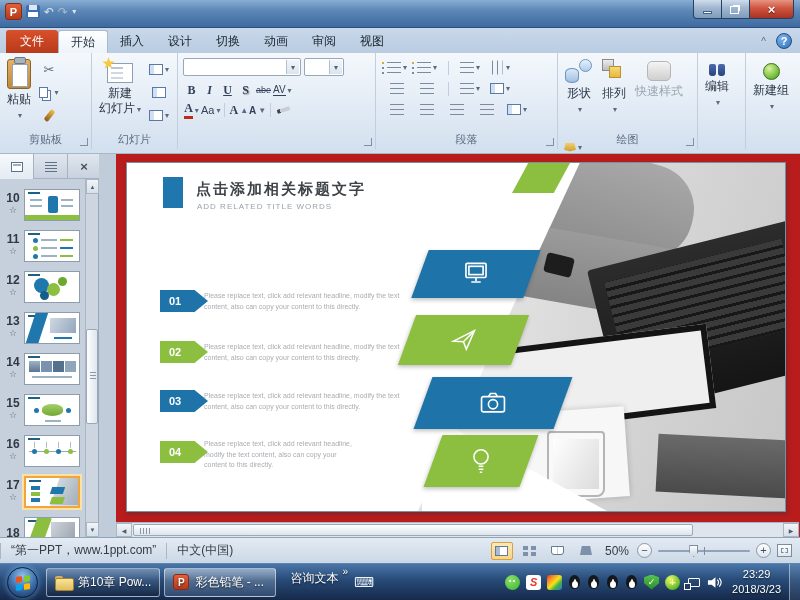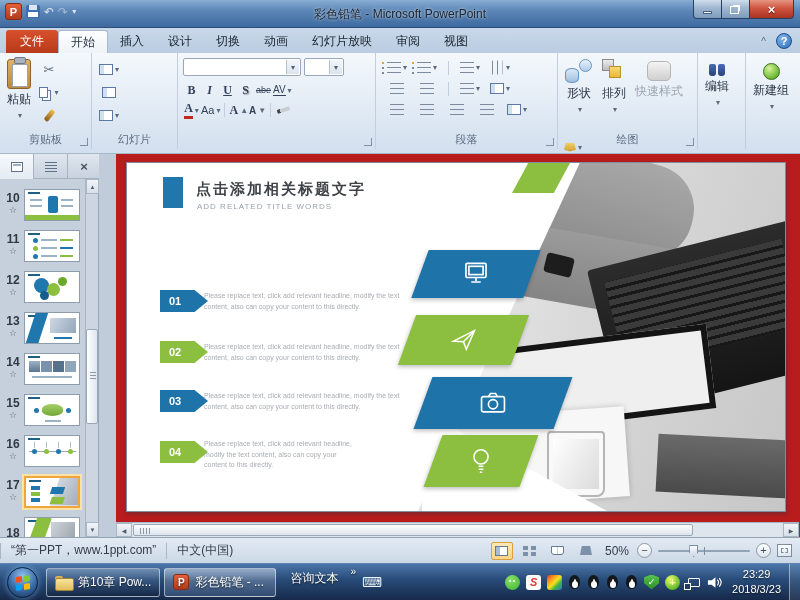--- a/index.html
+++ b/index.html
@@ -262,21 +262,21 @@
   .task-btn { height:29px; min-width:112px; margin-right:4px; border:1px solid rgba(255,255,255,.5); border-radius:3px;
     display:flex; align-items:center; gap:6px; padding:0 8px; font-size:12px; text-shadow:0 1px 2px rgba(0,0,0,.7);
     background:linear-gradient(rgba(255,255,255,.25),rgba(255,255,255,.07) 45%,rgba(0,0,0,.15)); }
   .task-btn.active { background:linear-gradient(rgba(255,255,255,.45),rgba(255,255,255,.2) 45%,rgba(120,160,210,.25)); }
   .ic-folder { width:17px; height:13px; position:relative; }
   .ic-folder::before { content:""; position:absolute; left:0; top:0; width:8px; height:4px; background:#d8af52; border-radius:2px 2px 0 0; }
   .ic-folder::after { content:""; position:absolute; left:0; top:2px; width:17px; height:11px;
     background:linear-gradient(#f7e49a,#e3bd5d); border:1px solid #a8842e; border-radius:2px; }
   .ic-ppt { width:16px; height:16px; border-radius:3px; background:linear-gradient(#e2603a,#b23a1c);
     border:1px solid #8a2a12; color:#fff; font-size:10px; font-weight:bold; display:flex; align-items:center; justify-content:center; }
-  .lang-btn { display:flex; align-items:flex-start; gap:12px; margin:0 6px 8px 10px; font-size:12px; text-shadow:0 1px 2px rgba(0,0,0,.7); }
+  .lang-btn { display:flex; align-items:flex-start; gap:4px; margin:0 6px 8px 10px; font-size:12px; text-shadow:0 1px 2px rgba(0,0,0,.7); }
   .lang-chev { font-size:10px; margin-top:-4px; }
   .kbd-icon { font-size:14px; color:#eef4fa; margin-right:4px; }
   .tray { margin-left:auto; display:flex; align-items:center; gap:6px; }
   .ti { width:15px; height:15px; display:flex; align-items:center; justify-content:center; position:relative; }
   .ti-wechat { border-radius:50%; background:radial-gradient(circle at 35% 30%,#8ae06a,#3cb432); }
   .ti-wechat::after { content:""; position:absolute; left:4px; top:5px; width:2px; height:2px; border-radius:50%; background:#fff; box-shadow:4px 0 0 #fff; }
   .ti-sogou { border-radius:3px; background:#fff; color:#e8372c; font-size:11px; font-weight:bold; font-style:italic; }
   .ti-rainbow { border-radius:3px; background:linear-gradient(135deg,#e8372c,#f8a020 30%,#f8e020 50%,#42b442 70%,#2a7ae0); }
   .ti-qq { width:13px; height:15px; }
   .ti-qq::before { content:""; position:absolute; left:1px; top:0; width:11px; height:14px; background:#14181c; border-radius:50% 50% 46% 46%; }
@@ -295,21 +295,20 @@
 <div class="app">
 
   <div class="titlebar">
     <div class="qat">
       <div class="app-logo">P</div>
       <div class="ic-save"></div>
       <span class="qat-glyph">↶</span>
       <span class="qat-glyph dim">↷</span>
       <span class="qat-dd">▾</span>
     </div>
-    <div class="win-title">彩色铅笔 - Microsoft PowerPoint</div>
     <div class="win-controls">
       <div class="wc wc-min">
           <span class="bar-glyph"></span>
         </div>
       <div class="wc wc-restore">
           <span class="restore-glyph"></span>
         </div>
       <div class="wc wc-close">
           <span class="close-glyph">×</span>
         </div>
@@ -317,21 +316,20 @@
   </div>
 
   <div class="tabrow">
     <div class="tabs">
       <div class="file-tab">文件</div>
       <div class="rtab active">开始</div>
       <div class="rtab">插入</div>
       <div class="rtab">设计</div>
       <div class="rtab">切换</div>
       <div class="rtab">动画</div>
-      <div class="rtab">幻灯片放映</div>
       <div class="rtab">审阅</div>
       <div class="rtab">视图</div>
     </div>
     <div class="tabrow-right">
       <span class="collapse-caret">^</span>
       <span class="help-btn">?</span>
     </div>
   </div>
 
   <div class="ribbon">
@@ -350,20 +348,26 @@
           </div>
         <div class="mi">
             <span class="ic-brush"></span>
           </div>
       </div>
       <div class="glabel">剪贴板</div>
       <div class="dlg"></div>
     </div>
 
     <div class="rgroup g-slides">
+      <div class="big-btn">
+        <div class="ic-newslide">
+            <span class="star5"></span>
+          </div>
+        <div class="bb-label"><span>新建</span><br><span>幻灯片</span><span class="dd">▾</span></div>
+      </div>
       <div class="mini-col">
         <div class="mi">
             <span class="ic-layout"></span>
             <span class="dd">▾</span>
           </div>
         <div class="mi">
             <span class="ic-layout"></span>
           </div>
         <div class="mi">
             <span class="ic-layout"></span>

